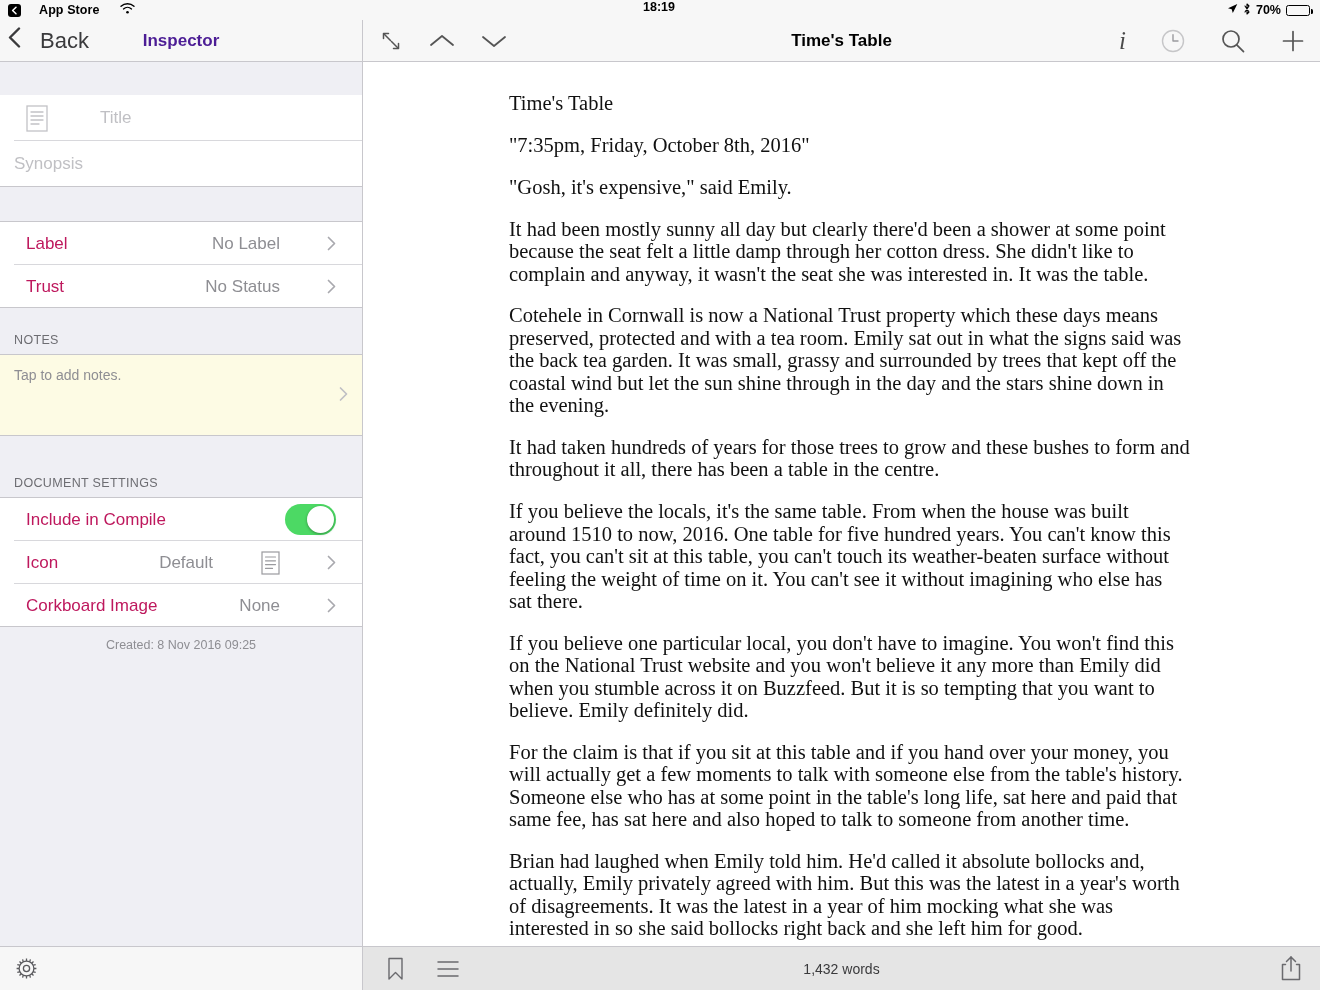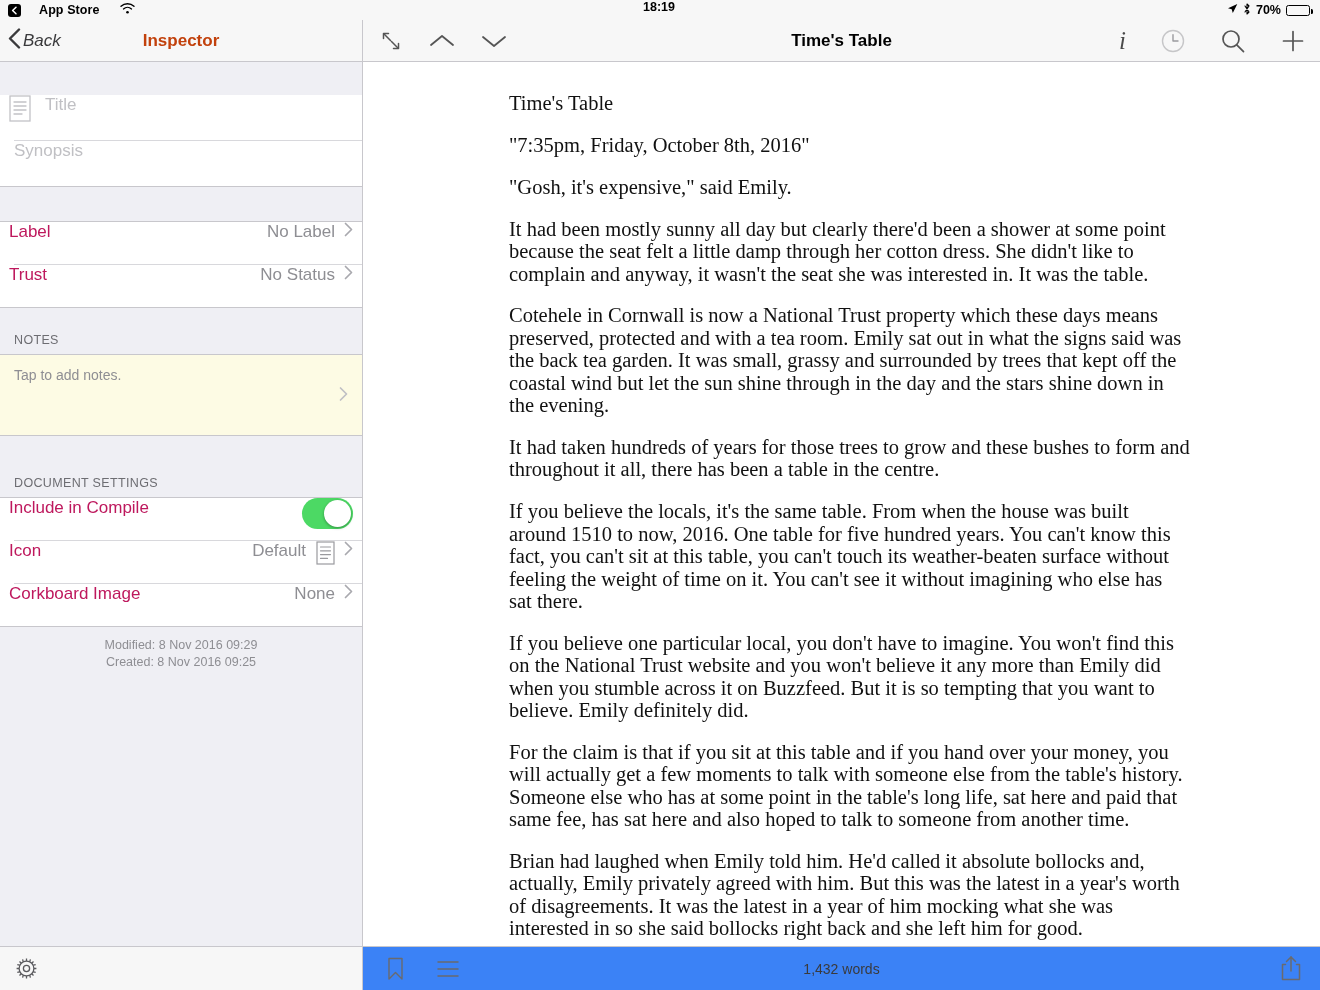--- a/index.html
+++ b/index.html
@@ -42,27 +42,27 @@
     background:#000;border-radius:0 1.5px 1.5px 0;
   }
   .batt-fill{height:100%;background:#000;border-radius:1px;}
 
   
   .sidebar-nav{
     position:absolute;left:0;top:20px;width:362px;height:42px;
     background:#F7F7F7;border-bottom:1px solid #C8C7CC;box-sizing:border-box;
   }
   .back-btn{
-    position:absolute;left:8px;top:0;height:41px;display:flex;align-items:center;gap:2px;
-    color:#3a3a3c;font-size:17px;cursor:pointer;font-style:italic;
+    position:absolute;left:8px;top:0;height:41px;display:flex;align-items:center;gap:19px;
+    color:#3a3a3c;font-size:22px;cursor:pointer;
   }
   .nav-title{
     position:absolute;left:0;top:0;width:362px;height:41px;
     display:flex;align-items:center;justify-content:center;
-    font-size:17px;font-weight:bold;color:#c2410c;
+    font-size:17px;font-weight:bold;color:#4c1d95;
   }
   .main-nav{
     position:absolute;left:362px;top:20px;width:958px;height:42px;
     background:#F7F7F7;border-bottom:1px solid #C8C7CC;border-left:1px solid #C8C7CC;
     box-sizing:border-box;
   }
   .main-nav-left{
     position:absolute;left:16px;top:0;height:41px;display:flex;align-items:center;gap:26px;
   }
   .main-nav-right{
@@ -80,22 +80,22 @@
   }
 
   
   .sidebar{
     position:absolute;left:0;top:62px;width:362px;height:884px;
     background:#EFEFF4;overflow:hidden;
   }
   .gap{background:#EFEFF4;}
   .white-row{background:#FFFFFF;}
   .row{
-    position:relative;display:flex;align-items:flex-start;
-    padding:0 9px;box-sizing:border-box;
+    position:relative;display:flex;align-items:center;
+    padding:0 26px;box-sizing:border-box;gap:38px;
   }
   .sep{position:absolute;left:14px;right:0;bottom:0;height:1px;background:#D8D8DC;}
   .sep-full{position:absolute;left:0;right:0;bottom:0;height:1px;background:#C8C7CC;}
   .sep-top{position:absolute;left:0;right:0;top:0;height:1px;background:#C8C7CC;}
   .row-label{font-size:17px;color:#be185d;}
   .row-value{margin-left:auto;font-size:17px;color:#8E8E93;}
   .chev{
     margin-left:9px;color:#C7C7CC;display:flex;align-items:center;
   }
   .placeholder{font-size:17px;color:#C0C0C4;}
@@ -140,21 +140,21 @@
   .doc p{margin:0 0 19.5px 0;}
 
   
   .sidebar-toolbar{
     position:absolute;left:0;top:946px;width:362px;height:44px;
     background:#F7F7F7;border-top:1px solid #C8C7CC;box-sizing:border-box;
     display:flex;align-items:center;padding-left:14px;
   }
   .main-toolbar{
     position:absolute;left:362px;top:946px;width:958px;height:44px;
-    background:#3b82f6;border-top:1px solid #C8C7CC;border-left:1px solid #C8C7CC;
+    background:#e5e5e5;border-top:1px solid #C8C7CC;border-left:1px solid #C8C7CC;
     box-sizing:border-box;
   }
   .mt-left{position:absolute;left:24px;top:0;height:43px;display:flex;align-items:center;gap:32px;}
   .mt-right{position:absolute;right:18px;top:0;height:43px;display:flex;align-items:center;}
   .wordcount{
     position:absolute;left:0;top:0;width:957px;height:43px;
     display:flex;align-items:center;justify-content:center;
     font-size:14px;color:#3a3a3c;
   }
 </style>
@@ -353,21 +353,20 @@
       <span class="row-value">None</span>
       <span class="chev">
         <svg width="9" height="15" viewBox="0 0 9 15">
             <path d="M1.5 1.5 L7.5 7.5 L1.5 13.5" fill="none" stroke="#A9A9AE" stroke-width="1.7" stroke-linecap="round" stroke-linejoin="round"></path>
           </svg>
       </span>
       <span class="sep-full"></span>
     </div>
 
     <div class="meta">
-      <div>Modified: 8 Nov 2016  09:29</div>
       <div>Created: 8 Nov 2016  09:25</div>
     </div>
   </div>
 
   <div class="editor">
     <div class="doc">
       <p>Time's Table</p>
       <p>"7:35pm, Friday, October 8th, 2016"</p>
       <p>"Gosh, it's expensive," said Emily.</p>
       <p>It had been mostly sunny all day but clearly there'd been a shower at some point because the seat felt a little damp through her cotton dress. She didn't like to complain and anyway, it wasn't the seat she was interested in. It was the table.</p>

